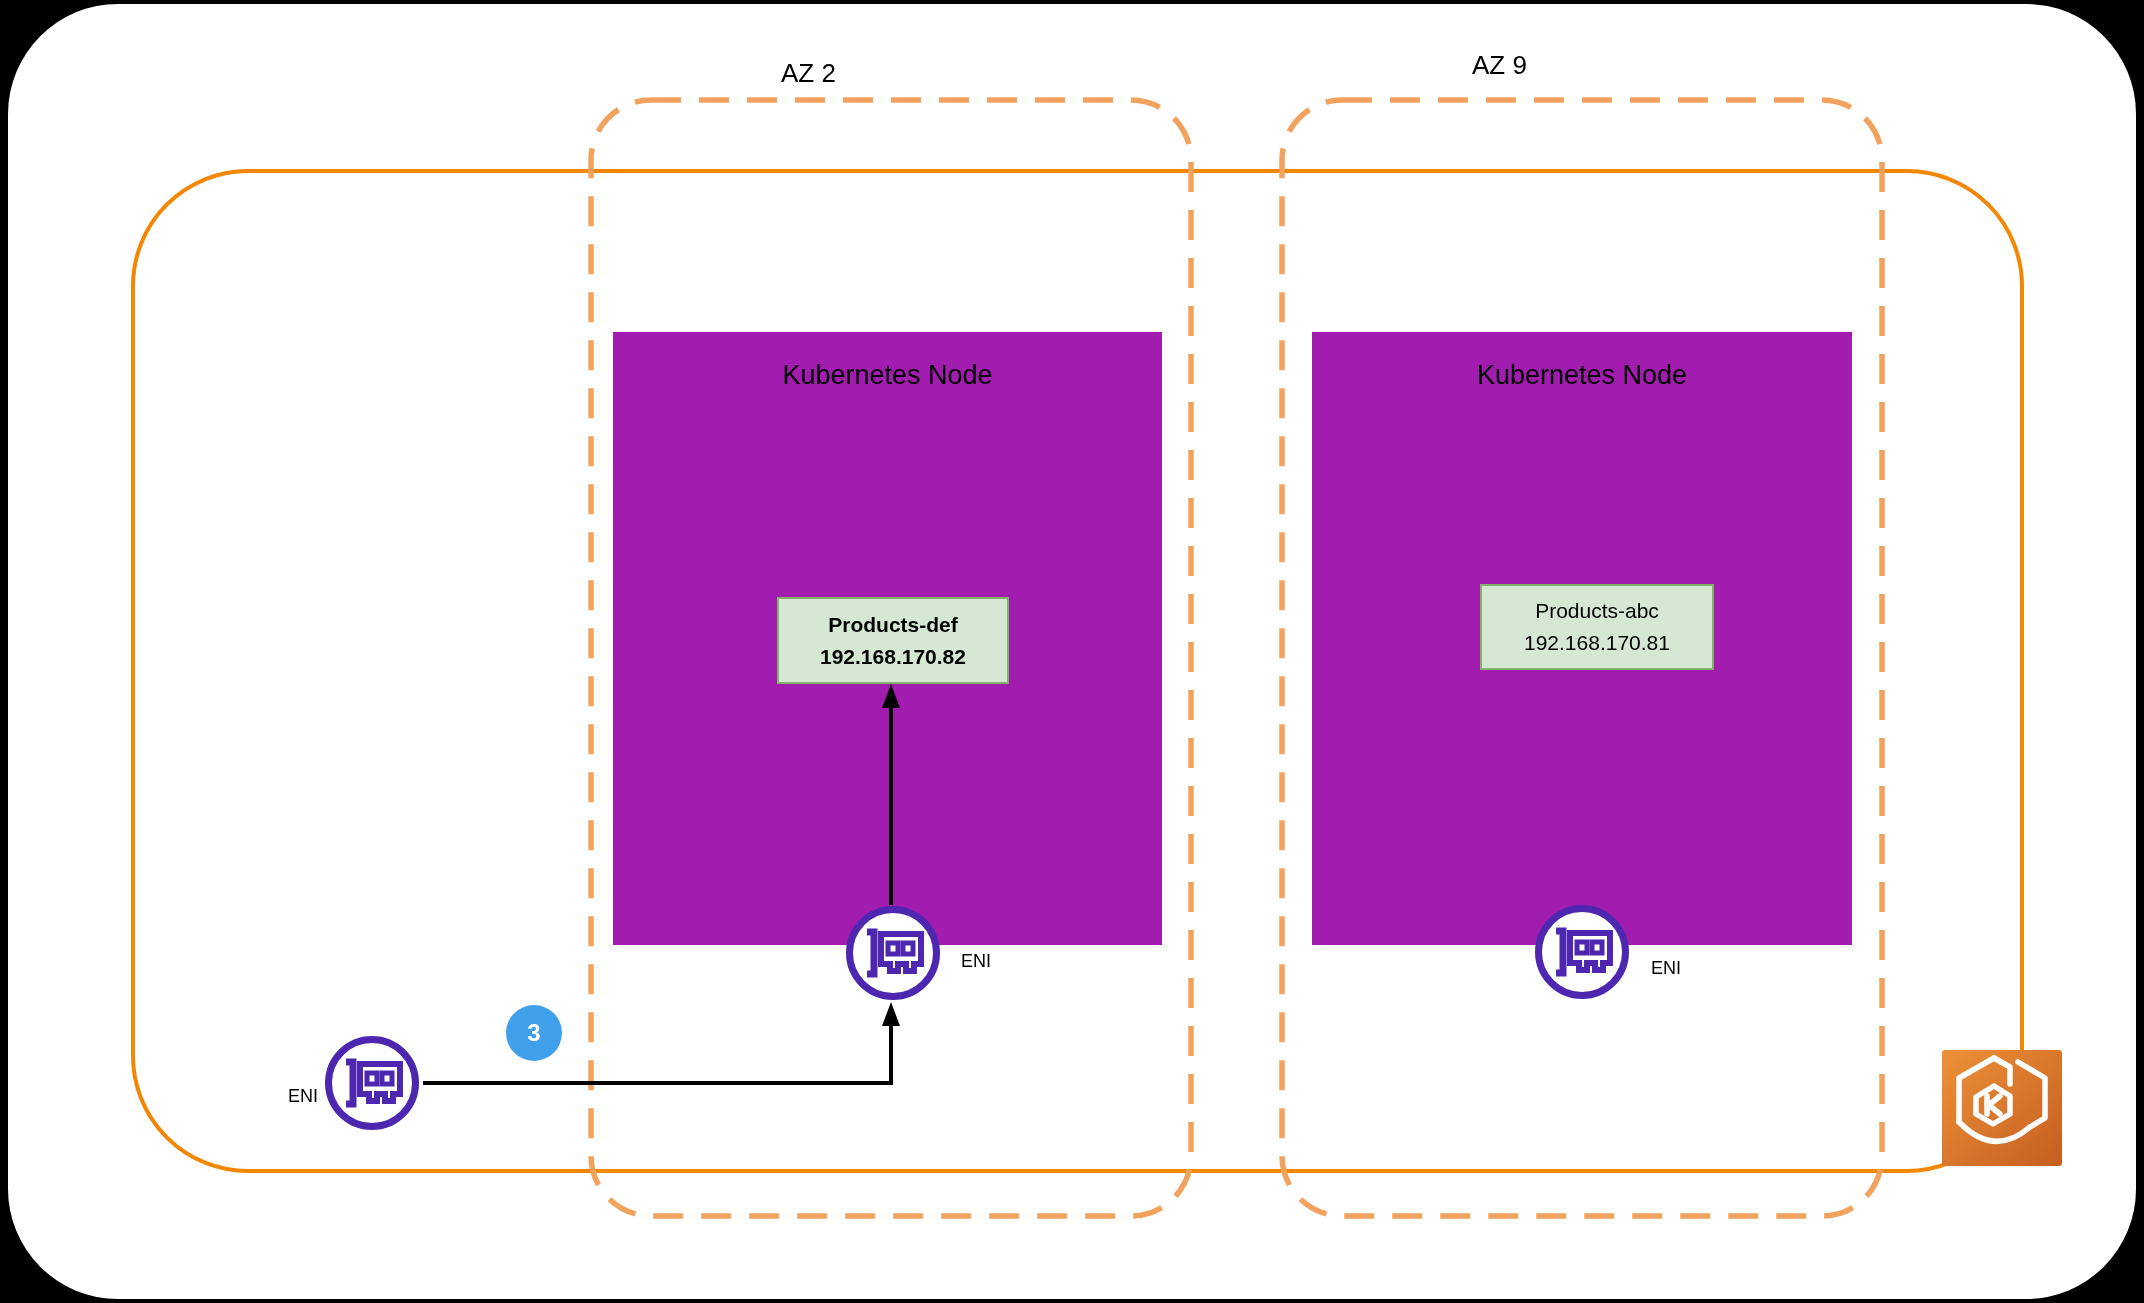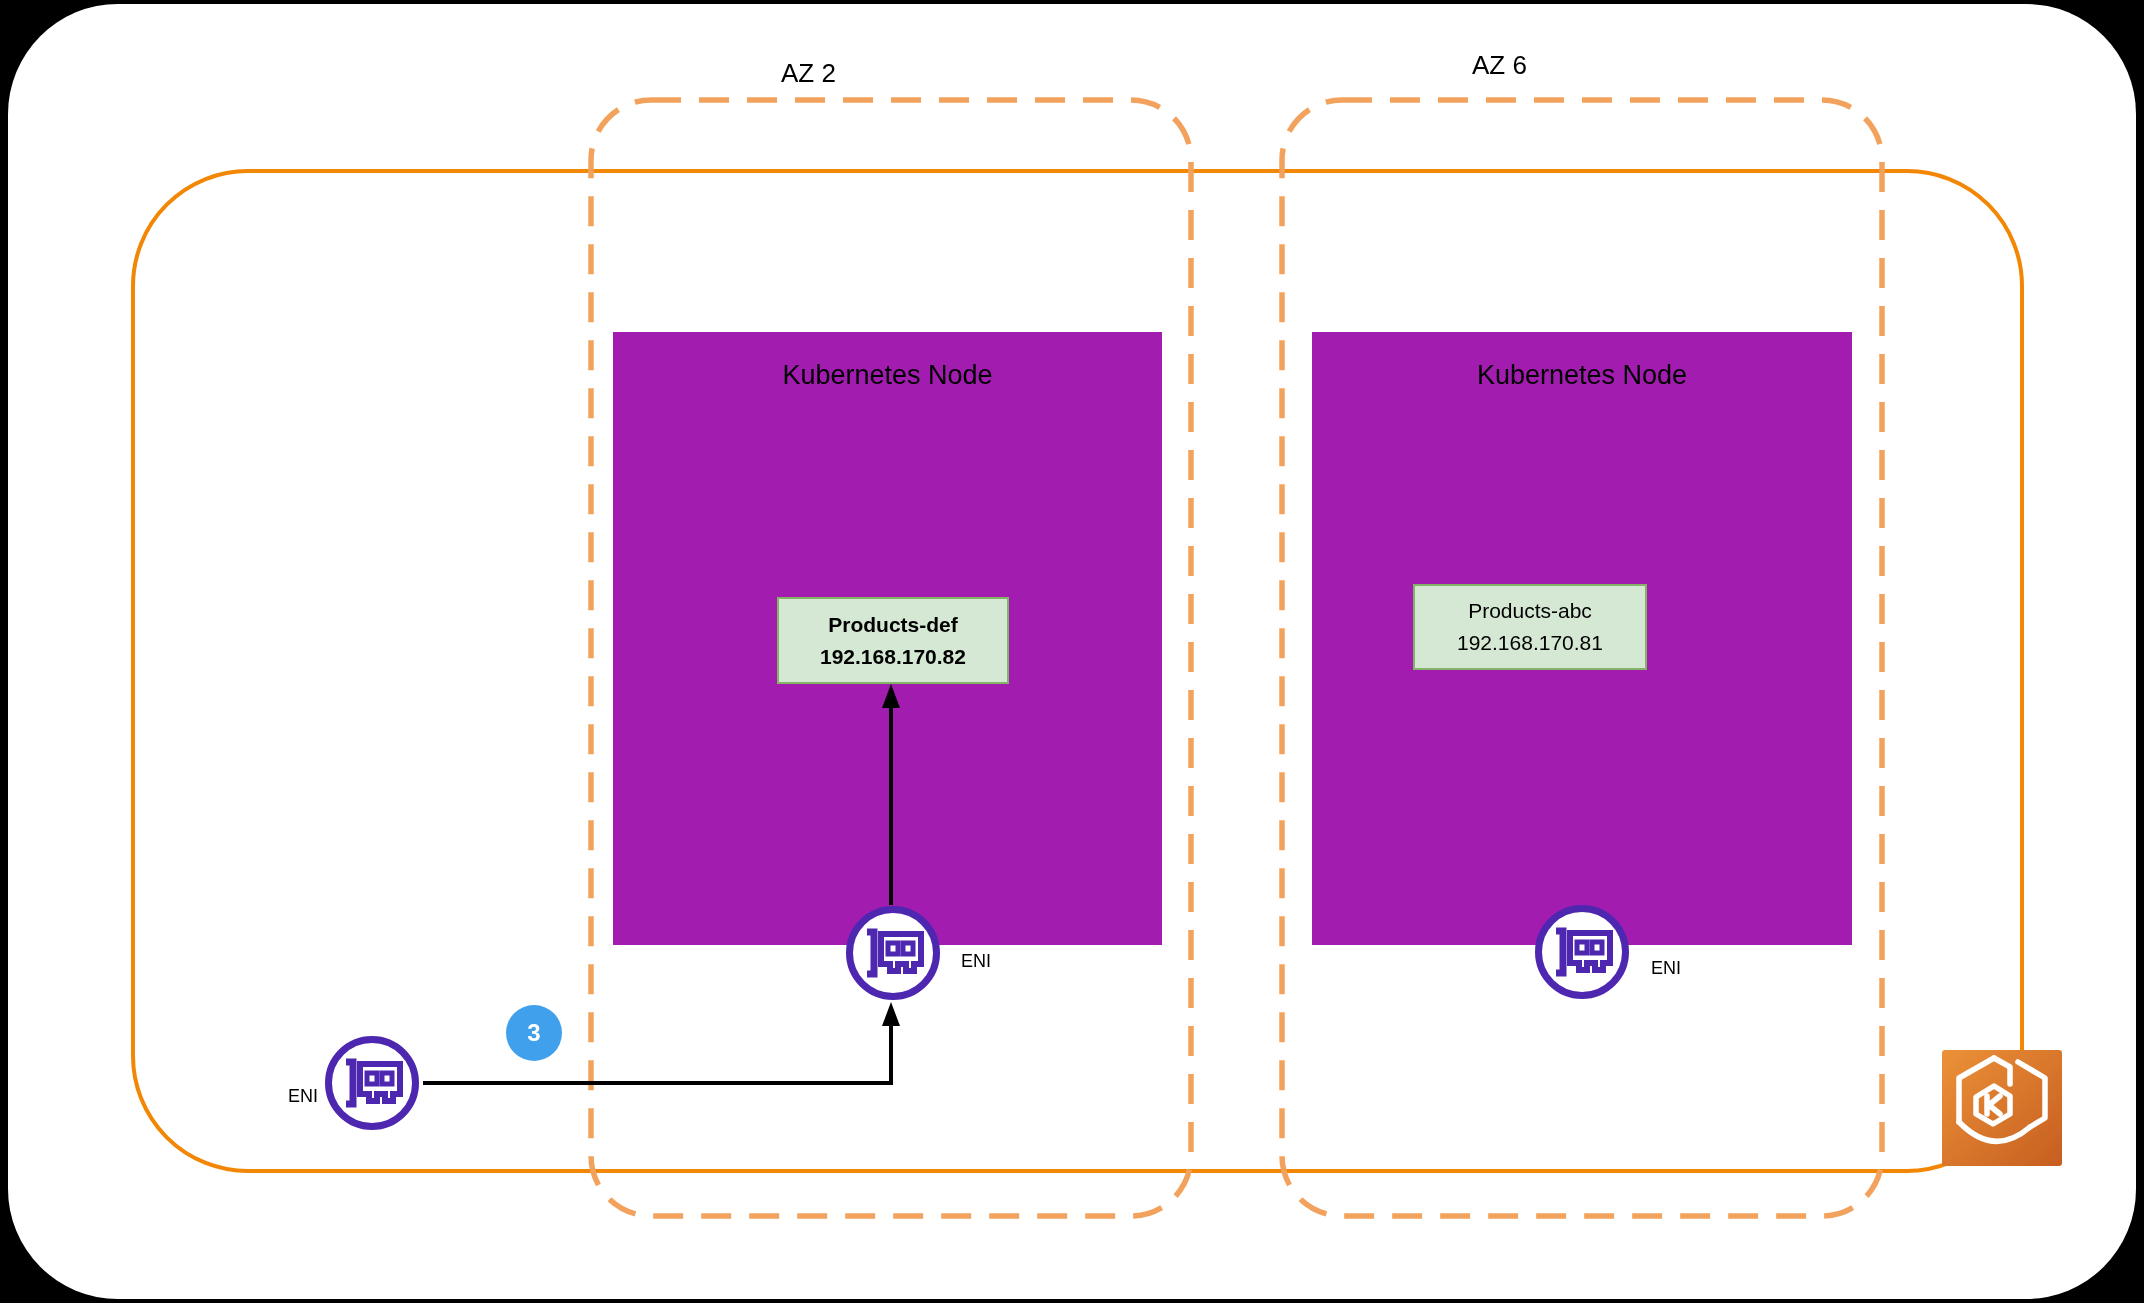--- a/index.html
+++ b/index.html
@@ -21,34 +21,34 @@
          font-weight:bold;display:flex;align-items:center;justify-content:center;}
   .overlay{position:absolute;left:0;top:0;pointer-events:none;}
   .eks{position:absolute;left:1942px;top:1050px;width:120px;height:116px;}
 </style>
 </head>
 <body>
 
 <div class="canvas"></div>
 
 <div class="az-label" style="left:781px;top:58px;">AZ 2</div>
-<div class="az-label" style="left:1472px;top:50px;">AZ 6</div>
+<div class="az-label" style="left:1472px;top:50px;">AZ 9</div>
 
 <div class="node-box" style="left:613px;top:332px;width:549px;height:613px;">
   <div class="node-title">Kubernetes Node</div>
 </div>
 <div class="node-box" style="left:1312px;top:332px;width:540px;height:613px;">
   <div class="node-title">Kubernetes Node</div>
 </div>
 
 <div class="pod" style="left:777px;top:597px;width:228px;height:83px;font-weight:bold;">
   <div>Products-def</div>
   <div>192.168.170.82</div>
 </div>
-<div class="pod" style="left:1413px;top:584px;width:230px;height:82px;">
+<div class="pod" style="left:1480px;top:584px;width:230px;height:82px;">
   <div>Products-abc</div>
   <div>192.168.170.81</div>
 </div>
 
 <svg class="overlay" width="2144" height="1303" viewBox="0 0 2144 1303">
   <rect x="133" y="171" width="1889" height="1000" rx="115" fill="none" stroke="#F28705" stroke-width="4"></rect>
   <rect x="591" y="100" width="600" height="1116" rx="60" fill="none" stroke="#F2A25C" stroke-width="5.5" stroke-dasharray="30 18"></rect>
   <rect x="1282" y="100" width="600" height="1116" rx="60" fill="none" stroke="#F2A25C" stroke-width="5.5" stroke-dasharray="30 18"></rect>
   <path d="M 423,1083 L 891,1083 L 891,1026" fill="none" stroke="#000000" stroke-width="4"></path>
   <polygon points="891,1002 882,1026 900,1026" fill="#000000"></polygon>

